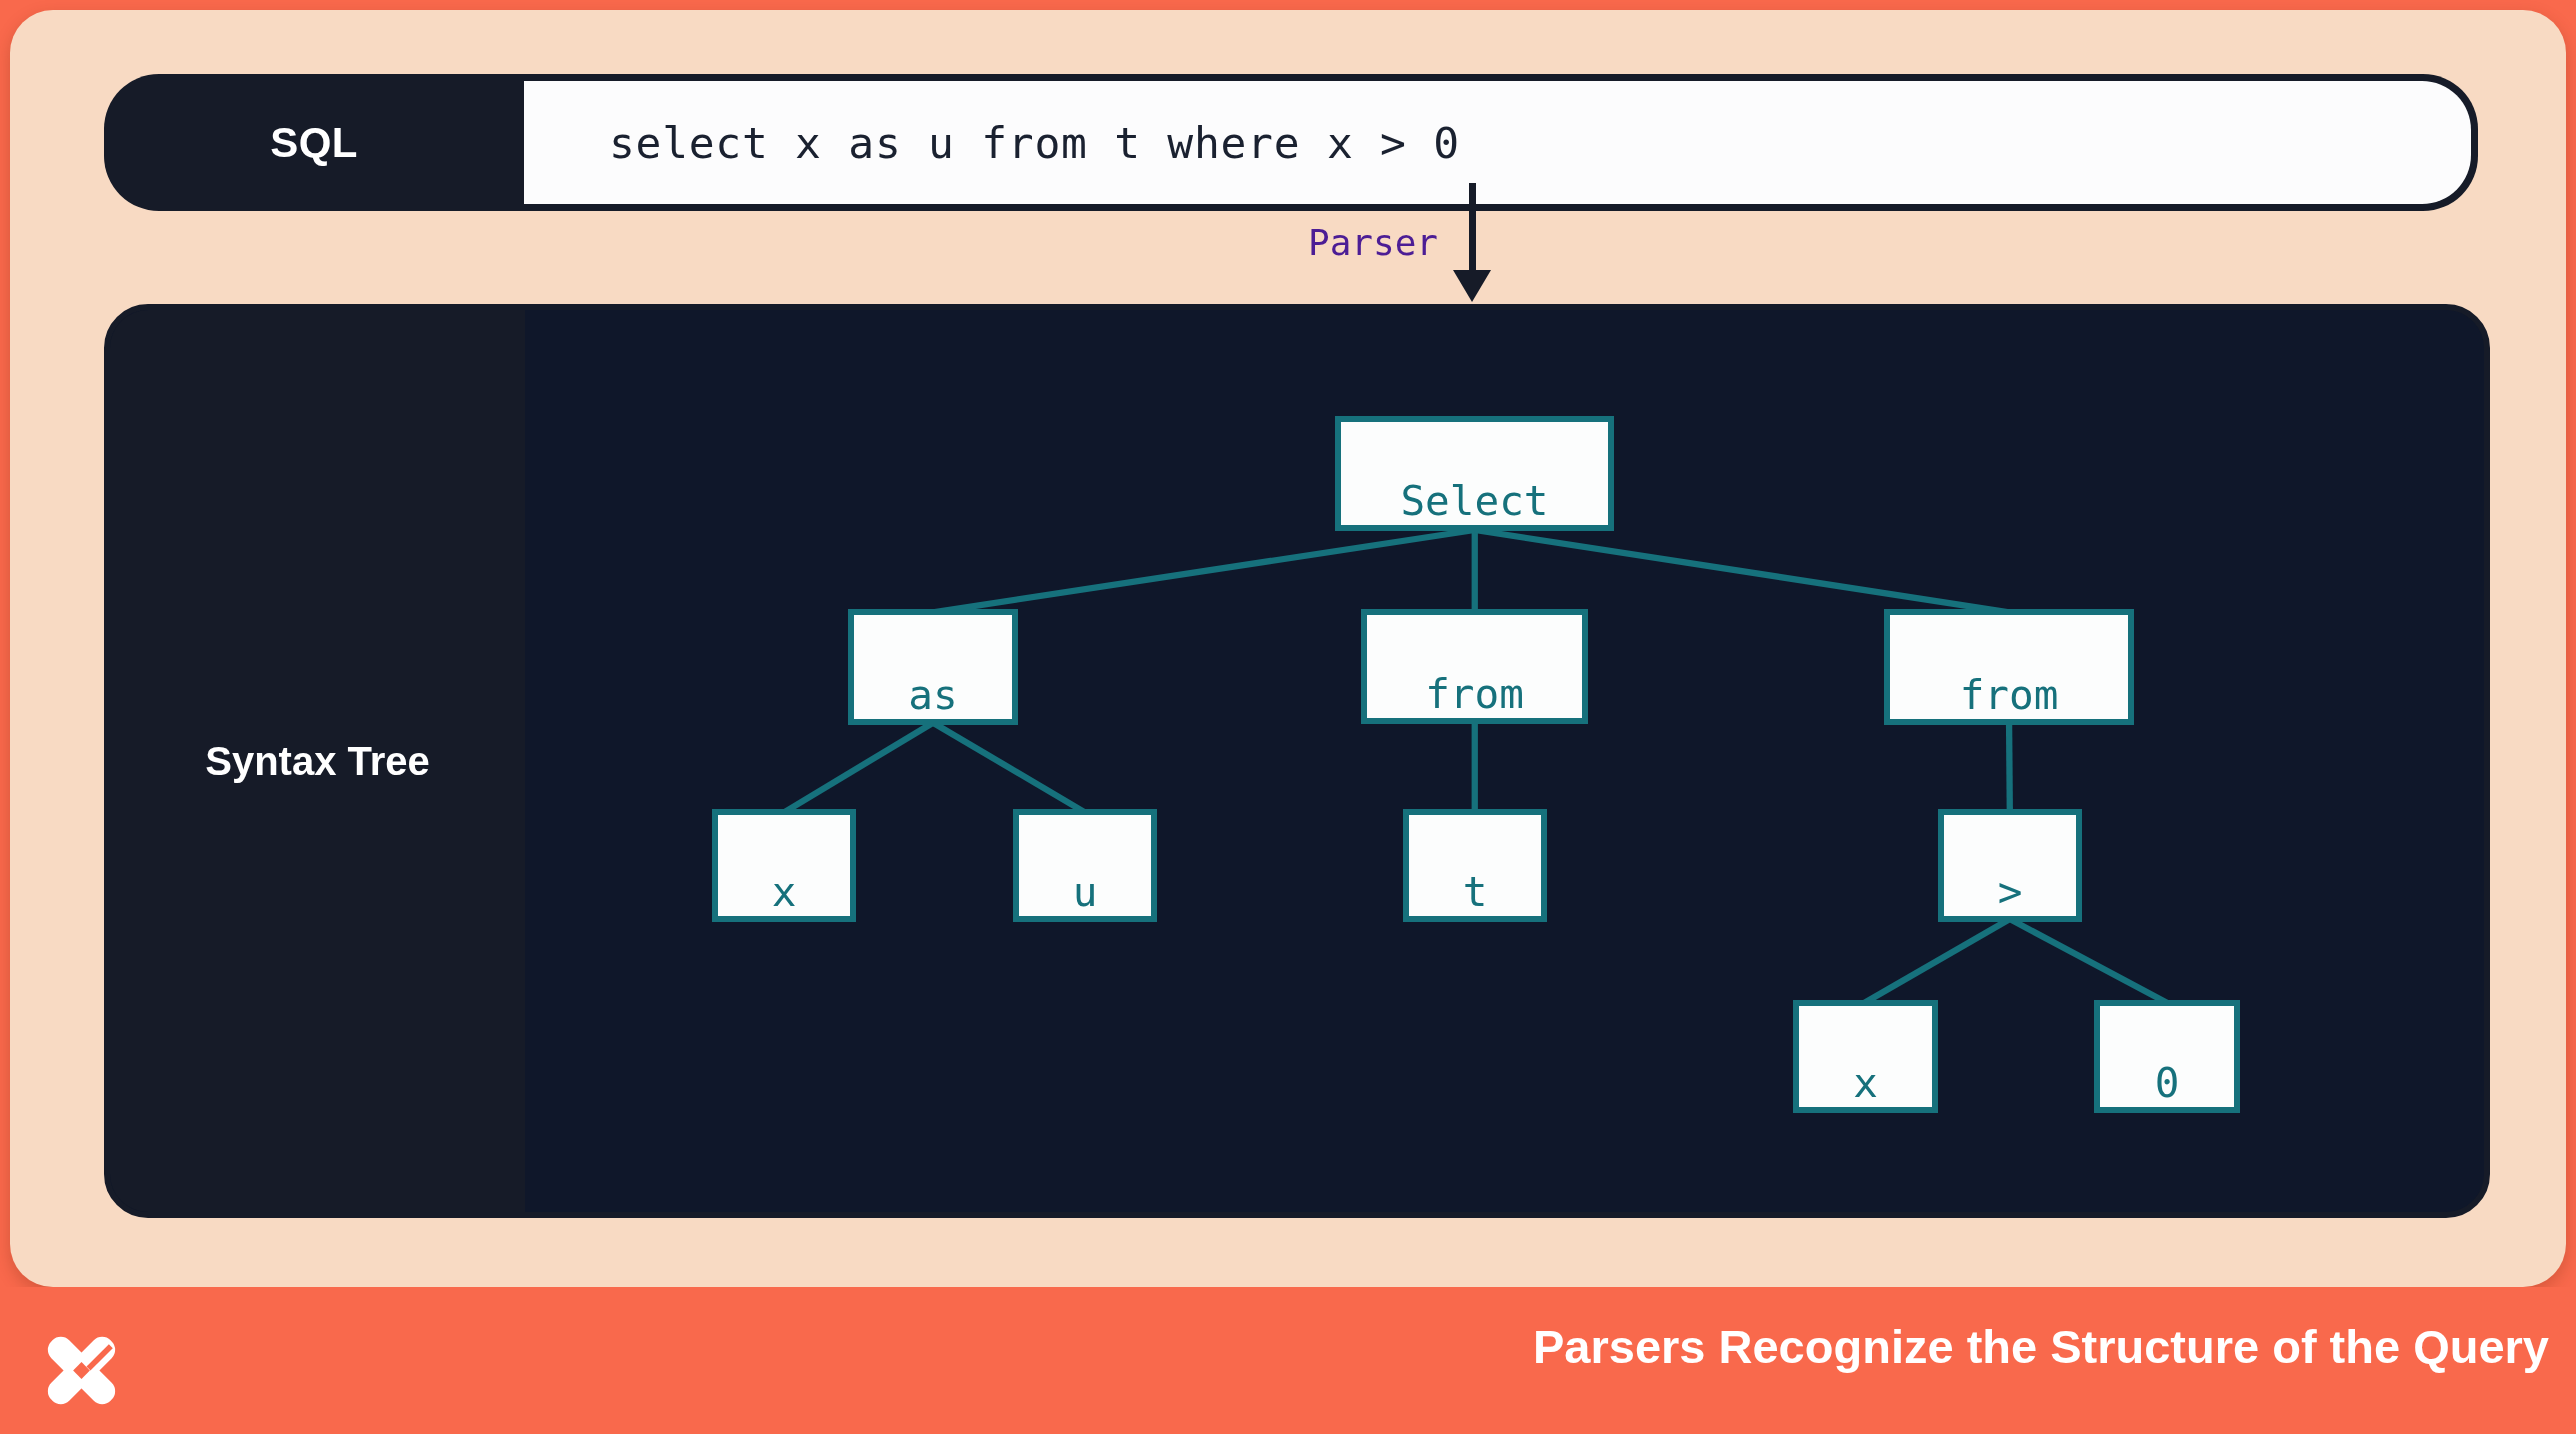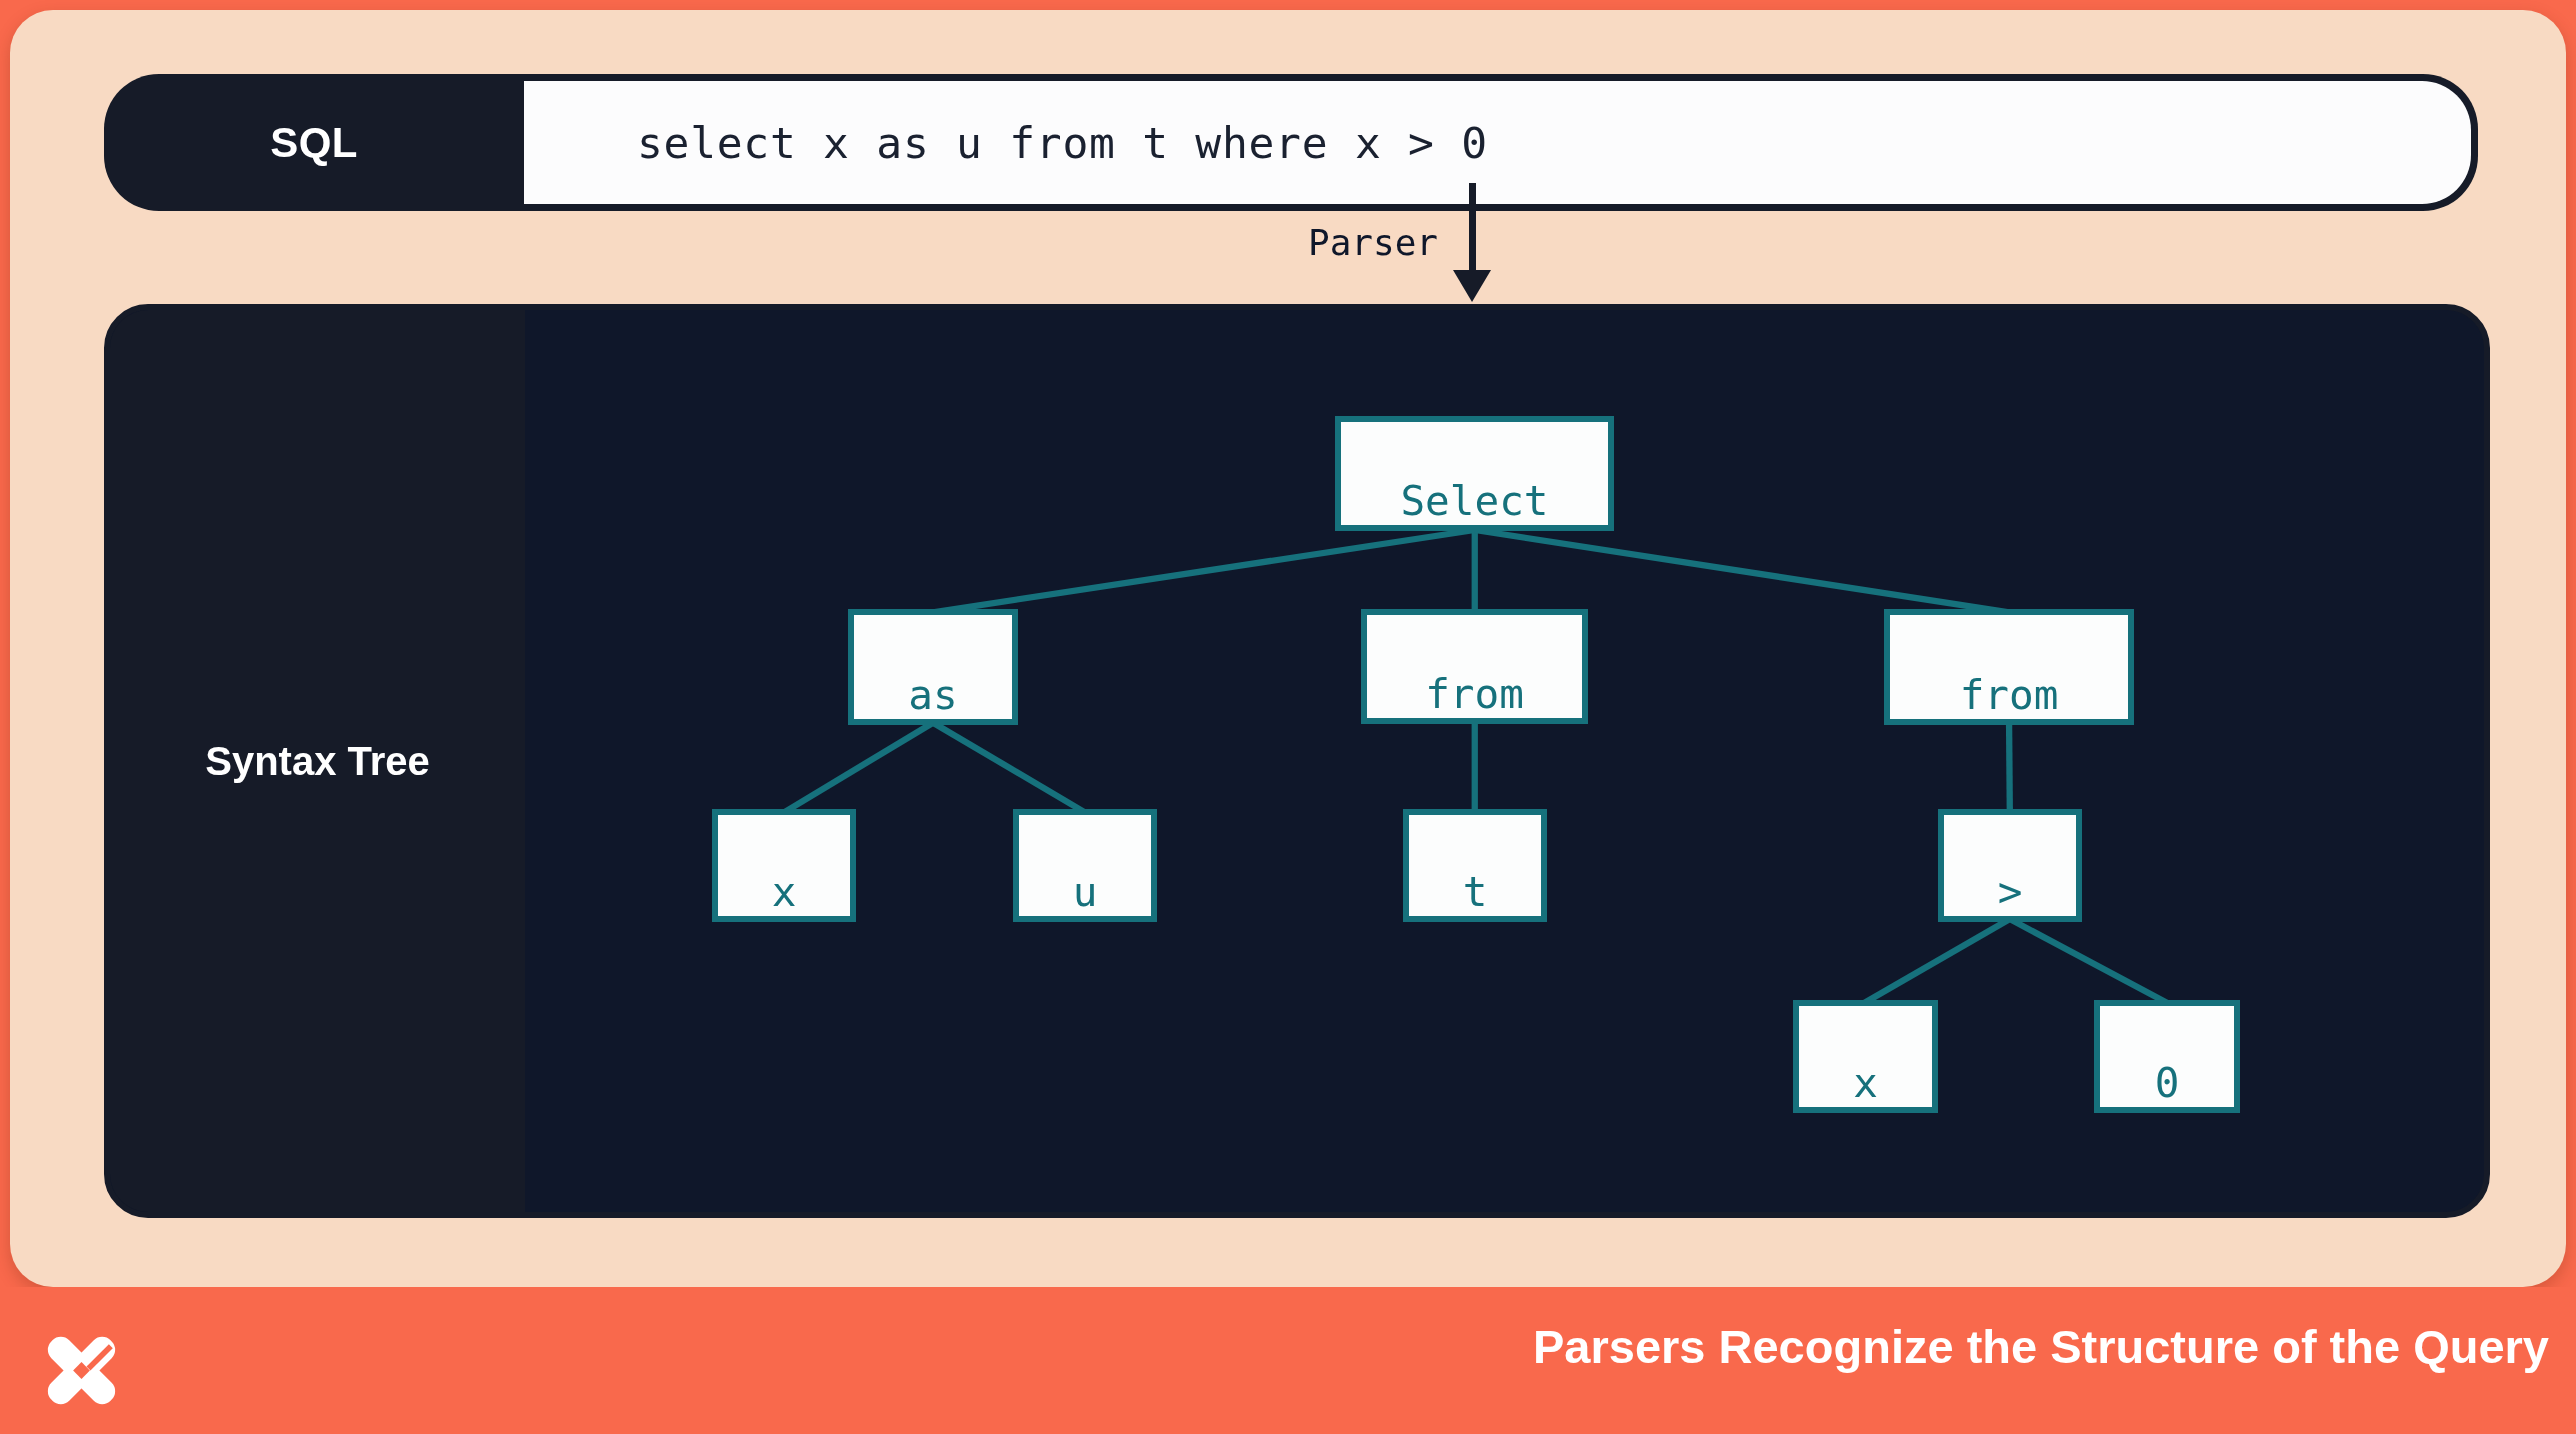--- a/index.html
+++ b/index.html
@@ -17,28 +17,28 @@
     position:absolute;left:104px;top:74px;width:2374px;height:137px;
     background:#161B28;border-radius:55px;display:flex;align-items:stretch;
     overflow:hidden;
   }
   .sql-label{
     width:420px;flex:0 0 420px;display:flex;align-items:center;justify-content:center;
     color:#FFFFFF;font-weight:bold;font-size:42px;letter-spacing:0.4px;
   }
   .sql-code{
     flex:1;margin:6.7px 6.7px 6.7px 0;background:#FCFCFD;border-radius:0 49px 49px 0;
-    display:flex;align-items:center;padding-left:113px;
+    display:flex;align-items:center;padding-left:85px;
     font-family:"DejaVu Sans Mono",monospace;font-size:43px;color:#1A2130;
     letter-spacing:0.7px;white-space:pre;
   }
   
   .parser-label{
     position:absolute;left:1067px;top:222px;width:371px;text-align:right;
-    font-family:"DejaVu Sans Mono",monospace;font-size:36px;color:#0f172a;
+    font-family:"DejaVu Sans Mono",monospace;font-size:36px;color:#4c1d95;
   }
   .arrow-stem{position:absolute;left:1469px;top:183px;width:6.7px;height:90px;background:#161B28;}
   .arrow-head{
     position:absolute;left:1453px;top:270px;width:0;height:0;
     border-left:19px solid transparent;border-right:19px solid transparent;
     border-top:32px solid #161B28;
   }
   
   .tree-panel{
     position:absolute;left:104px;top:304px;width:2386px;height:914px;

